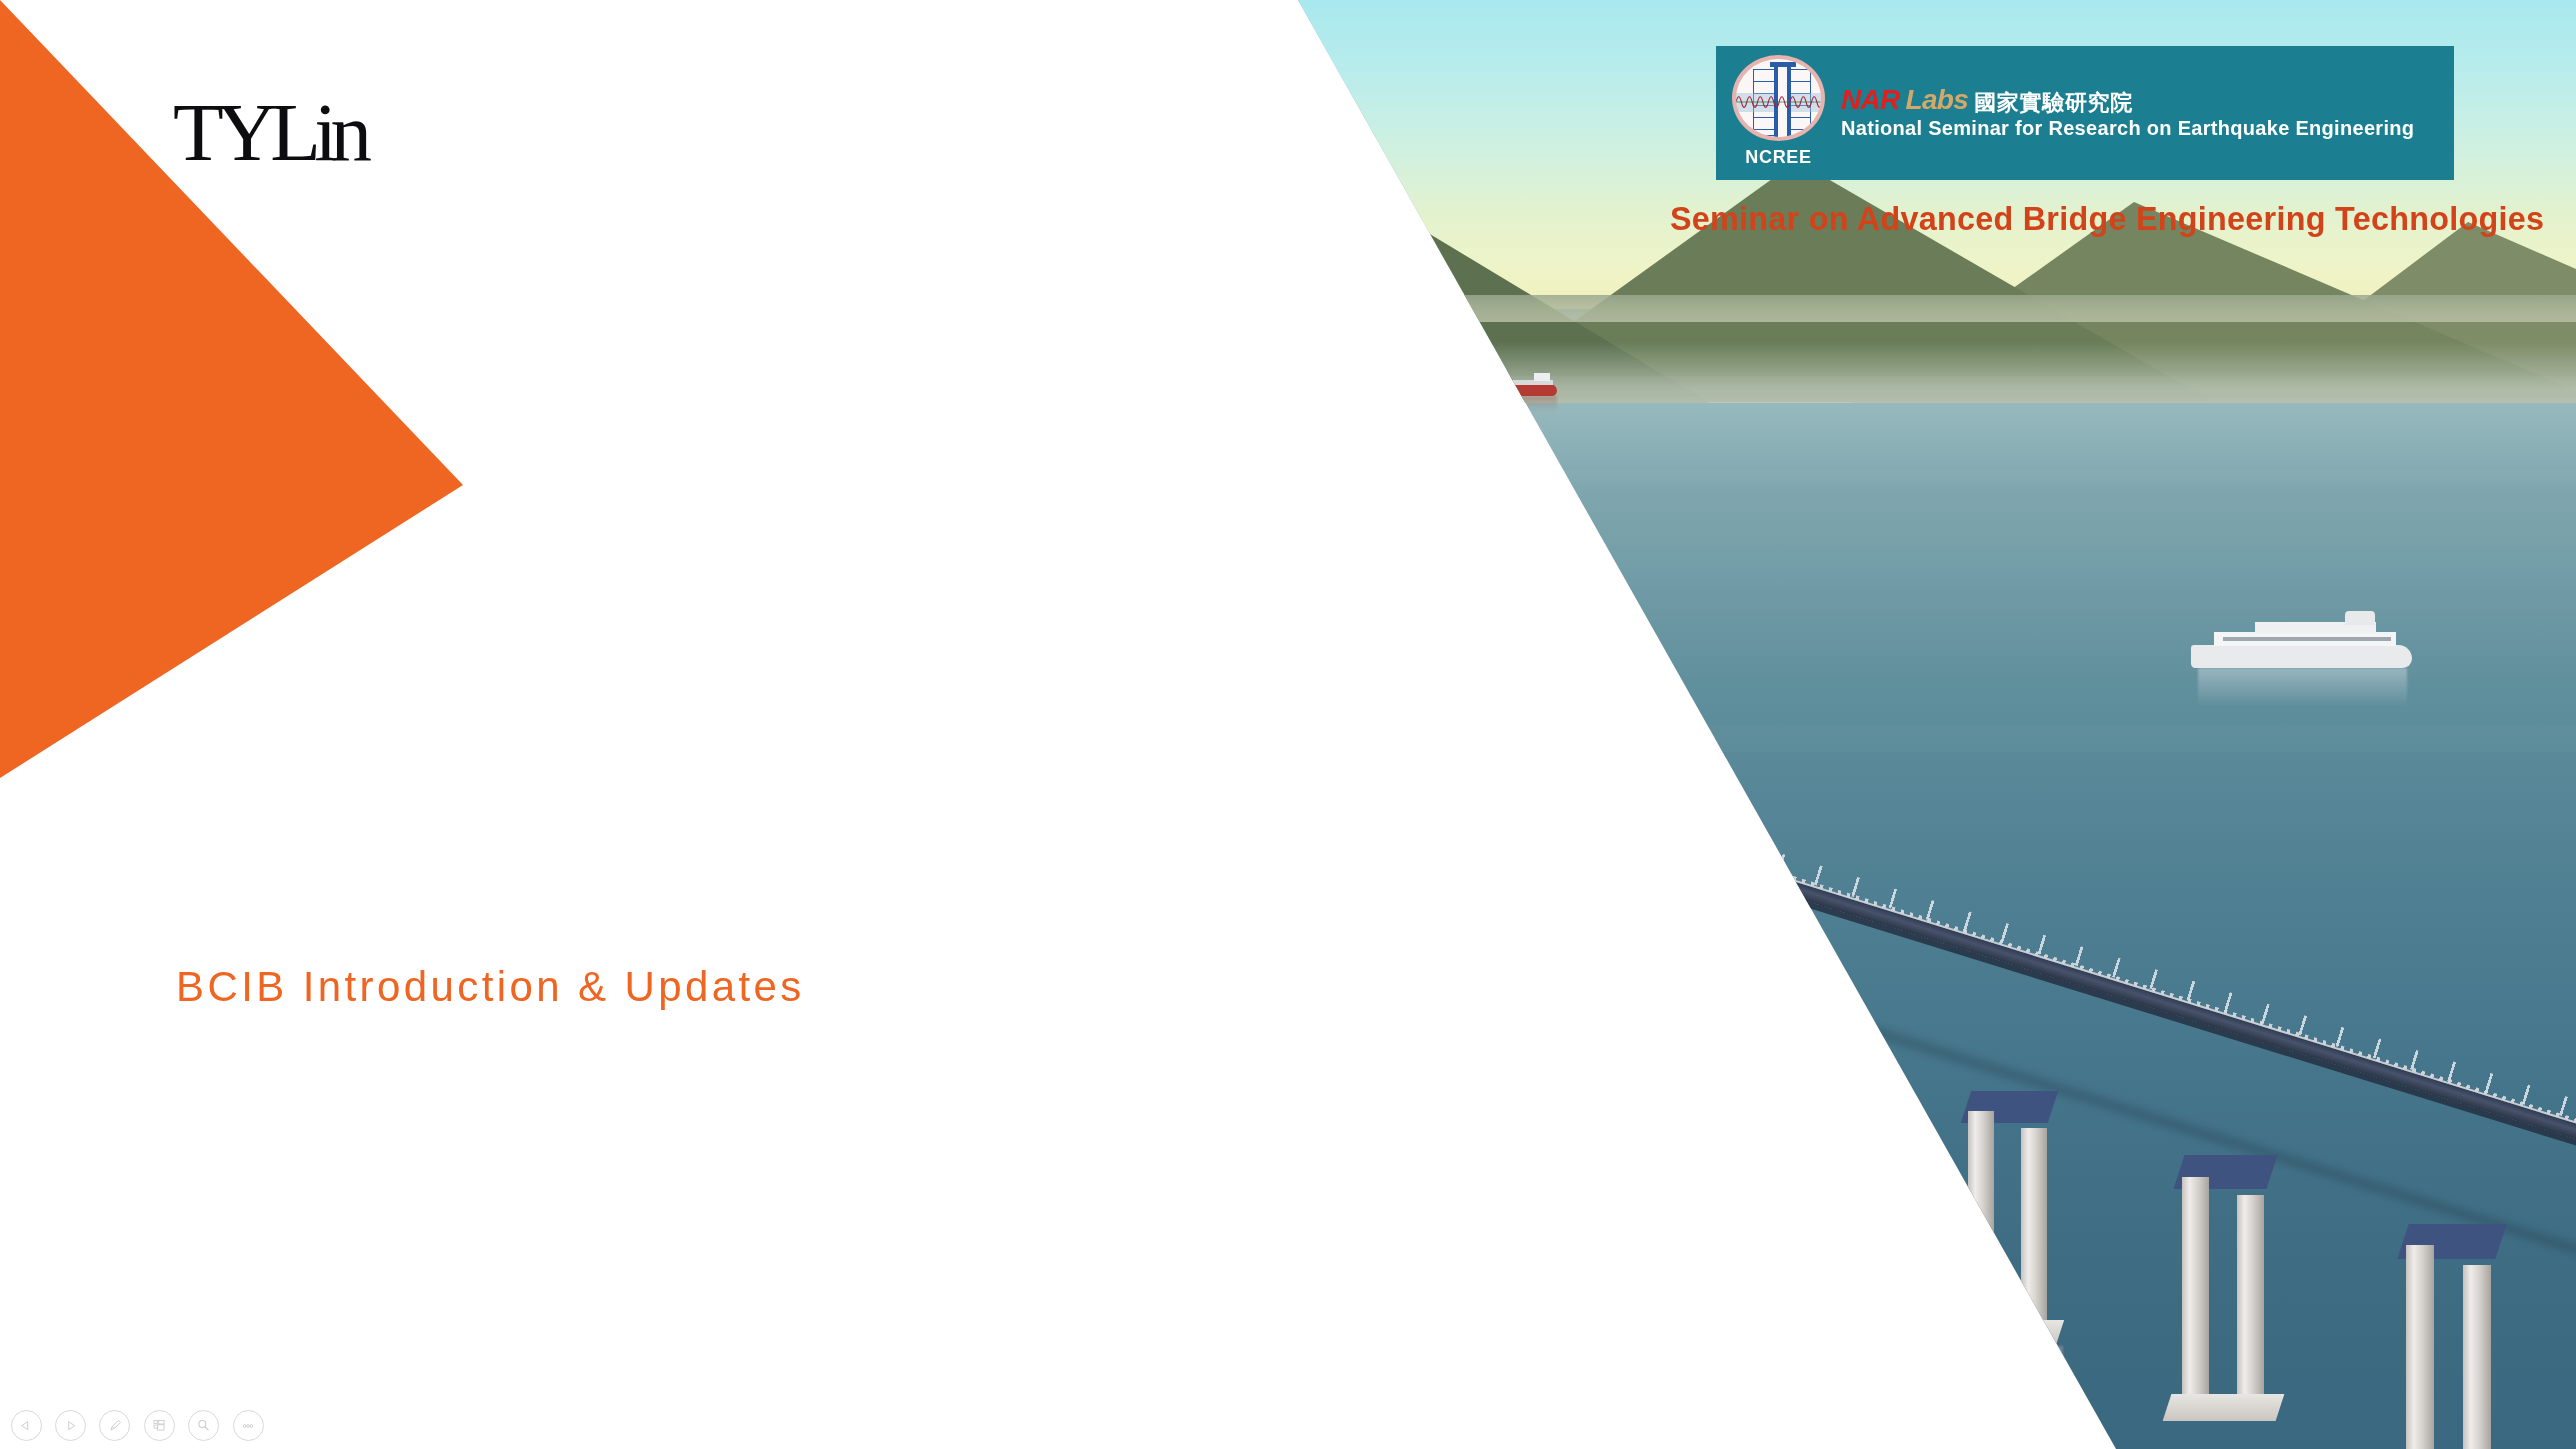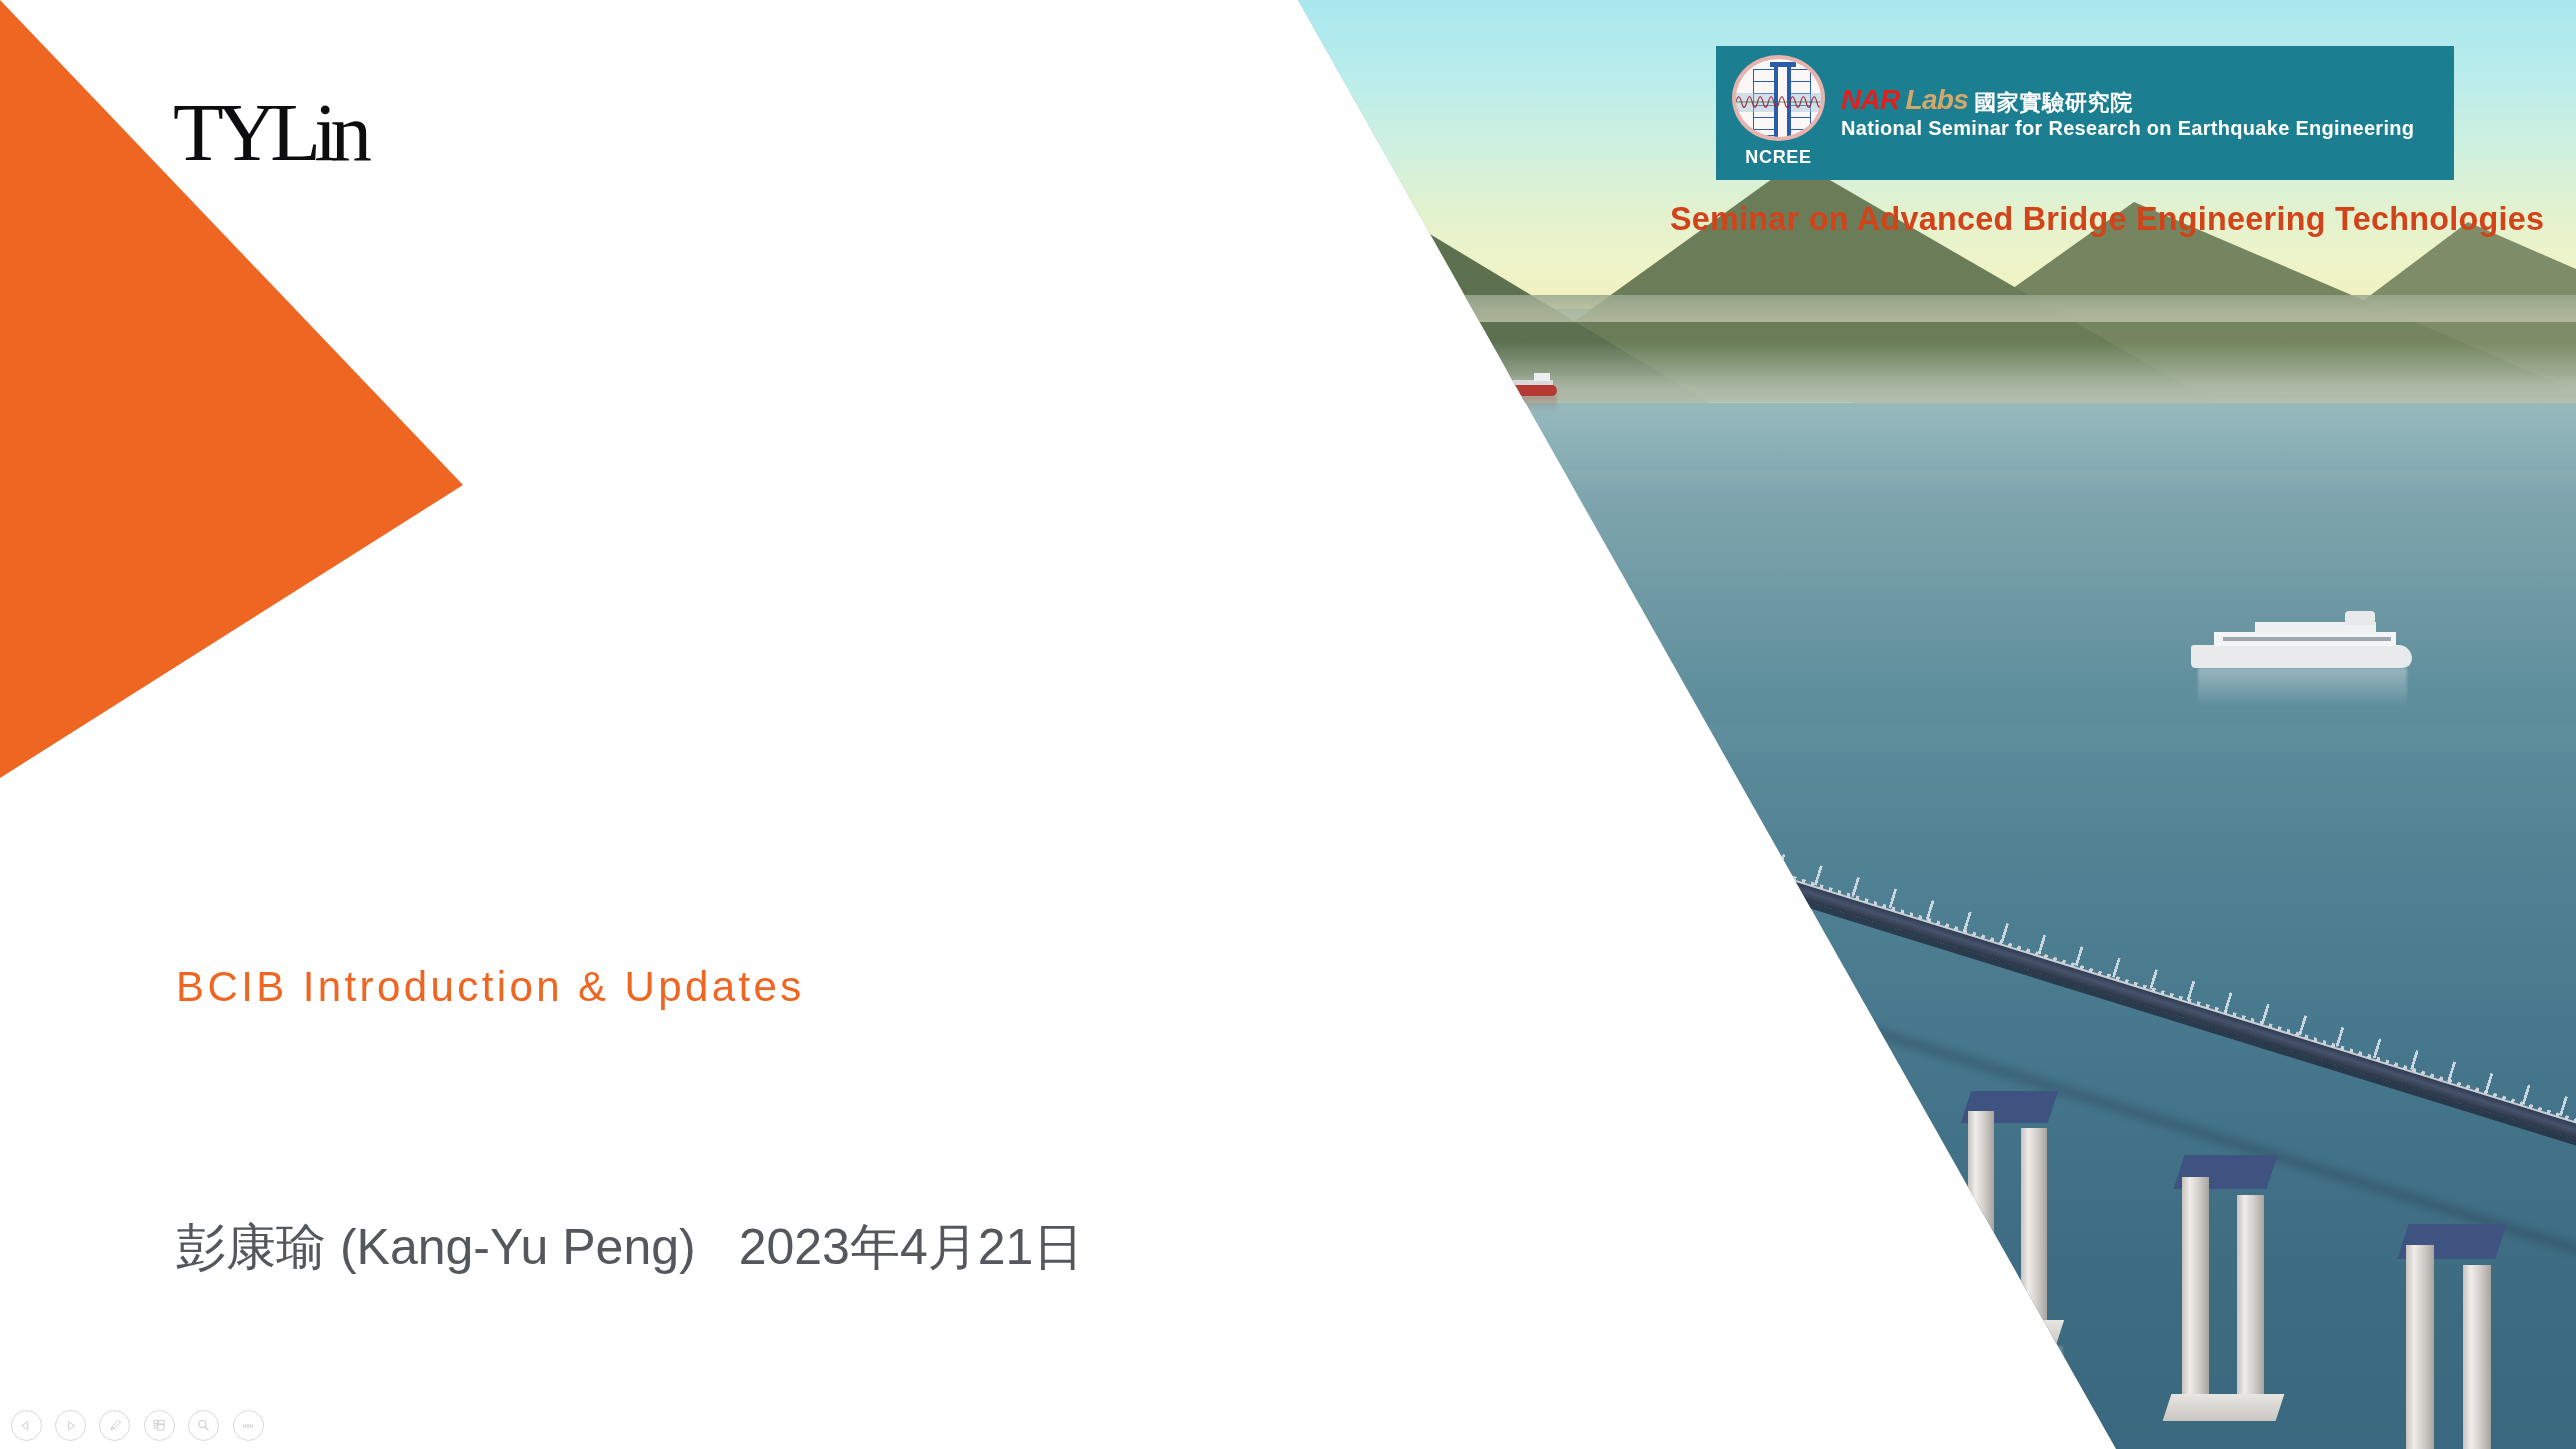--- a/index.html
+++ b/index.html
@@ -537,23 +537,20 @@
         <span class="labs">Labs</span>
         <span class="narlabs-cn">國家實驗研究院</span>
       </div>
       <div class="ncree-en">National Seminar for Research on Earthquake Engineering</div>
     </div>
   </div>
 
   <div class="seminar">Seminar on Advanced Bridge Engineering Technologies</div>
 
   <div class="kicker">BCIB Introduction &amp; Updates</div>
-  <div class="byline">
-    <span>彭康瑜 (Kang-Yu Peng)</span><span class="gap"></span><span>2023年4月21日</span>
-  </div>
 
   <div class="toolbar">
     <div class="tb-btn">
       <svg width="13.4" height="13.4" viewBox="0 0 20 20">
         <polygon points="13,4 13,16 4,10" fill="none" stroke="#c9cacc" stroke-width="1.4" stroke-linejoin="round"></polygon>
       </svg>
     </div>
     <div class="tb-btn">
       <svg width="13.4" height="13.4" viewBox="0 0 20 20">
         <polygon points="7,4 7,16 16,10" fill="none" stroke="#c9cacc" stroke-width="1.4" stroke-linejoin="round"></polygon>

